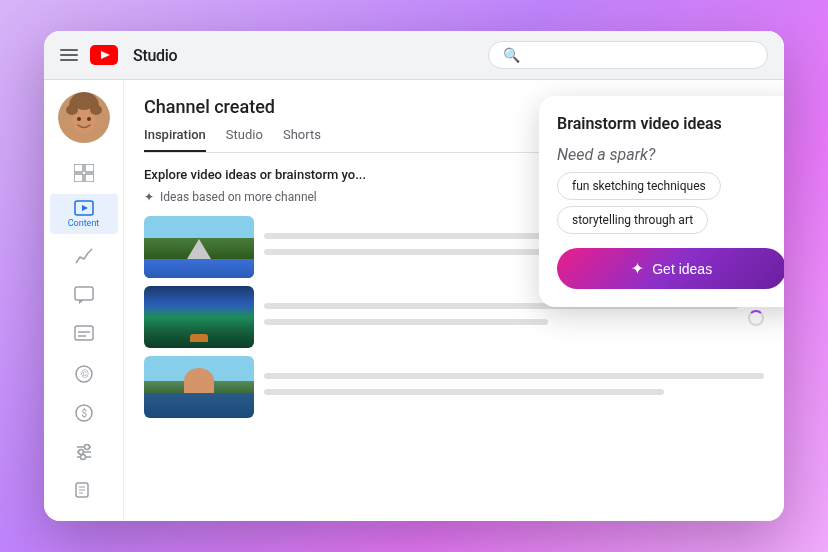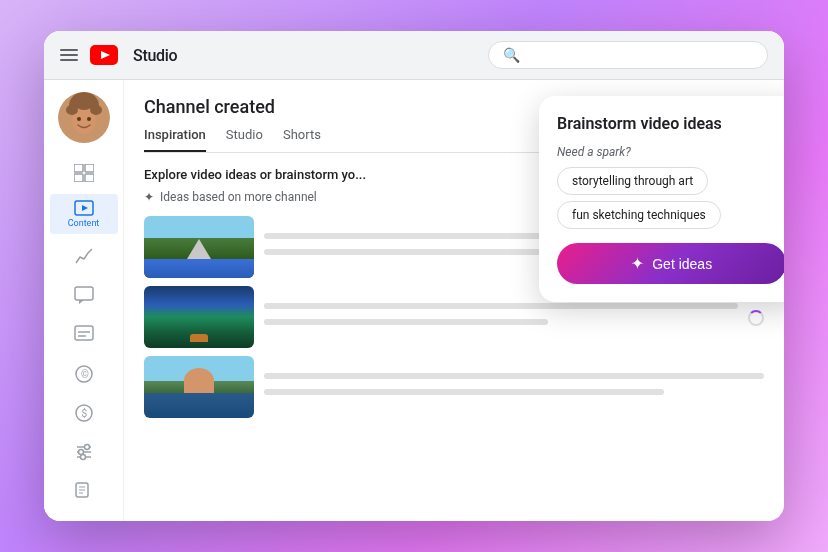--- a/index.html
+++ b/index.html
@@ -347,21 +347,21 @@
       min-height: 70px;
     }
 
     .idea-textarea-placeholder {
       font-size: 13px;
       color: #9aa0a6;
       line-height: 1.4;
     }
 
     .need-spark {
-      font-size: 12px;
+      font-size: 16px;
       color: #5f6368;
       font-style: italic;
       margin-bottom: 8px;
     }
 
     .suggestion-chips {
       display: flex;
       flex-direction: column;
       gap: 6px;
       margin-bottom: 14px;
@@ -578,22 +578,22 @@
         </div>
       </div>
 
       <div class="brainstorm-panel">
         <div class="brainstorm-title">Brainstorm video ideas</div>
 
 
         <div class="need-spark">Need a spark?</div>
 
         <div class="suggestion-chips">
+          <div class="chip">fun sketching techniques</div>
           <div class="chip">storytelling through art</div>
-          <div class="chip">fun sketching techniques</div>
         </div>
 
         <button class="get-ideas-btn">
           <span class="sparkle-icon">✦</span>
           <span>Get ideas</span>
         </button>
       </div>
     </div>
   </div>
 </div>

